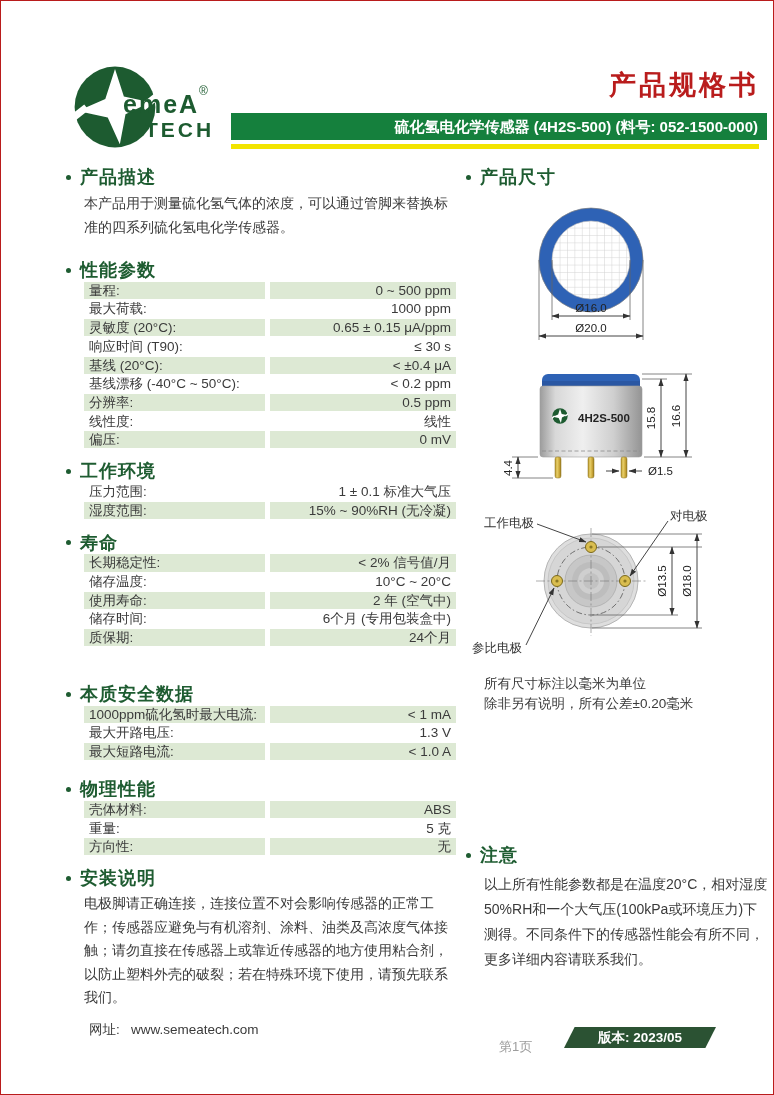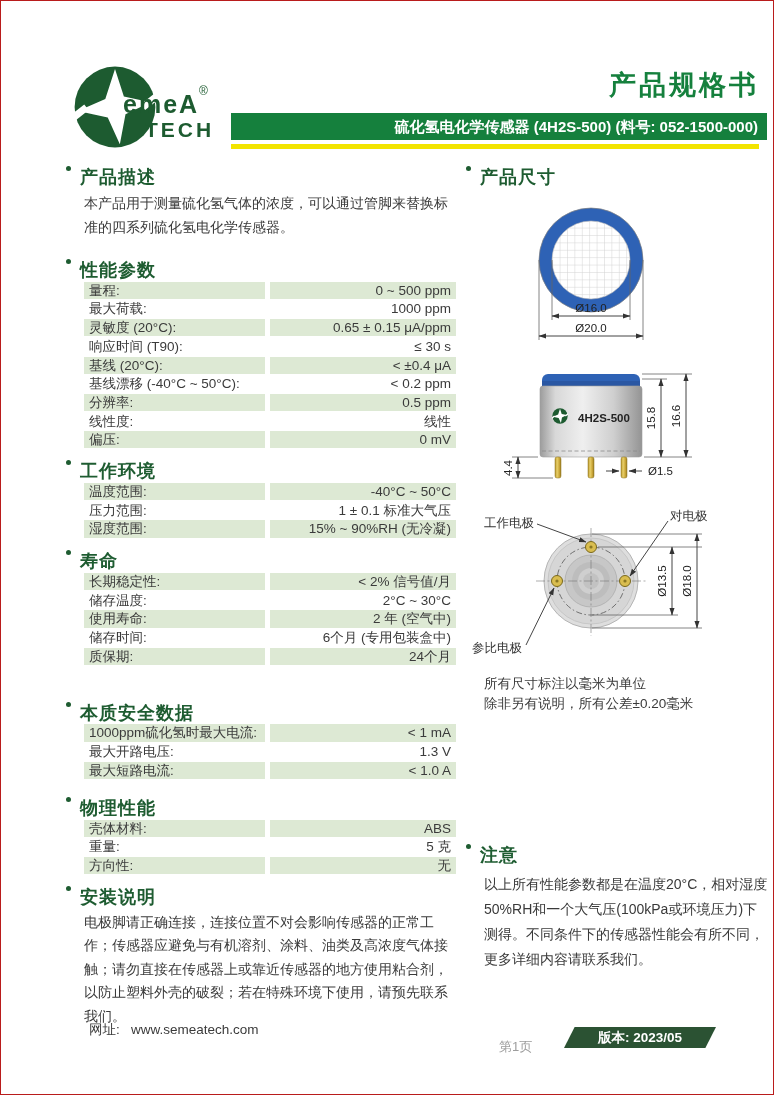--- a/index.html
+++ b/index.html
@@ -2,30 +2,30 @@
 <html><head>
 <meta charset="utf-8">
 <style>
   html,body{margin:0;padding:0;background:#fff;}
   .page{position:relative;width:774px;height:1095px;background:#fff;overflow:hidden;
         font-family:"Liberation Sans",sans-serif;color:#3a3a3a;
         border:1px solid #b91c1c;box-sizing:border-box;}
   
   .logo-svg{position:absolute;left:70px;top:60px;}
   .doc-title{position:absolute;top:66px;right:14px;font-size:27px;font-weight:bold;
-             color:#15803d;letter-spacing:3px;}
+             color:#b91c1c;letter-spacing:3px;}
   .banner{position:absolute;left:230px;top:112px;width:536px;height:27px;background:#15803d;
           color:#fff;font-size:15px;font-weight:bold;text-align:right;line-height:27px;
           padding-right:9px;box-sizing:border-box;}
   .yellow-bar{position:absolute;left:230px;top:143px;width:528px;height:5px;background:#f2e400;}
   
   .content{position:absolute;top:165px;left:65px;display:flex;}
   .col-left{width:390px;}
   .col-right{width:305px;margin-left:10px;}
-  .sec-head{display:flex;height:22px;}
+  .sec-head{display:flex;align-items:center;height:22px;}
   .bullet{width:5px;height:5px;border-radius:50%;background:#1e5c31;margin-right:9px;flex:0 0 auto;}
   .sec-title{font-size:18px;font-weight:bold;color:#1e5c31;letter-spacing:1px;line-height:22px;}
   .body-text{margin:4px 0 0 18px;width:372px;font-size:14px;line-height:23.5px;color:#3a3a3a;}
   
   .ptable{margin-left:18px;}
   .trow{display:flex;align-items:center;height:18.7px;font-size:13.5px;color:#3b3b3b;justify-content:center;}
   .tlabel{width:181px;height:17.2px;line-height:17.2px;padding-left:5px;box-sizing:border-box;
           white-space:nowrap;overflow:hidden;}
   .tgap{width:5px;height:17.2px;flex:0 0 auto;}
   .tval{flex:1;height:17.2px;line-height:17.2px;text-align:right;padding-right:5px;
@@ -159,25 +159,20 @@
             </div>
         </div>
       </div>
 
       <div class="section" style="margin-top:11px">
         <div class="sec-head">
           <span class="bullet"></span>
           <span class="sec-title">工作环境</span>
         </div>
         <div class="ptable">
-          <div class="trow alt">
-              <div class="tlabel">温度范围:</div>
-              <div class="tgap"></div>
-              <div class="tval">-40°C ~ 50°C</div>
-            </div>
           <div class="trow">
               <div class="tlabel">压力范围:</div>
               <div class="tgap"></div>
               <div class="tval">1 ± 0.1 标准大气压</div>
             </div>
           <div class="trow alt">
               <div class="tlabel">湿度范围:</div>
               <div class="tgap"></div>
               <div class="tval">15% ~ 90%RH (无冷凝)</div>
             </div>
@@ -191,21 +186,21 @@
         </div>
         <div class="ptable">
           <div class="trow alt">
               <div class="tlabel">长期稳定性:</div>
               <div class="tgap"></div>
               <div class="tval">&lt; 2% 信号值/月</div>
             </div>
           <div class="trow">
               <div class="tlabel">储存温度:</div>
               <div class="tgap"></div>
-              <div class="tval">2°C ~ 30°C</div>
+              <div class="tval">10°C ~ 20°C</div>
             </div>
           <div class="trow alt">
               <div class="tlabel">使用寿命:</div>
               <div class="tgap"></div>
               <div class="tval">2 年 (空气中)</div>
             </div>
           <div class="trow">
               <div class="tlabel">储存时间:</div>
               <div class="tgap"></div>
               <div class="tval">6个月 (专用包装盒中)</div>

